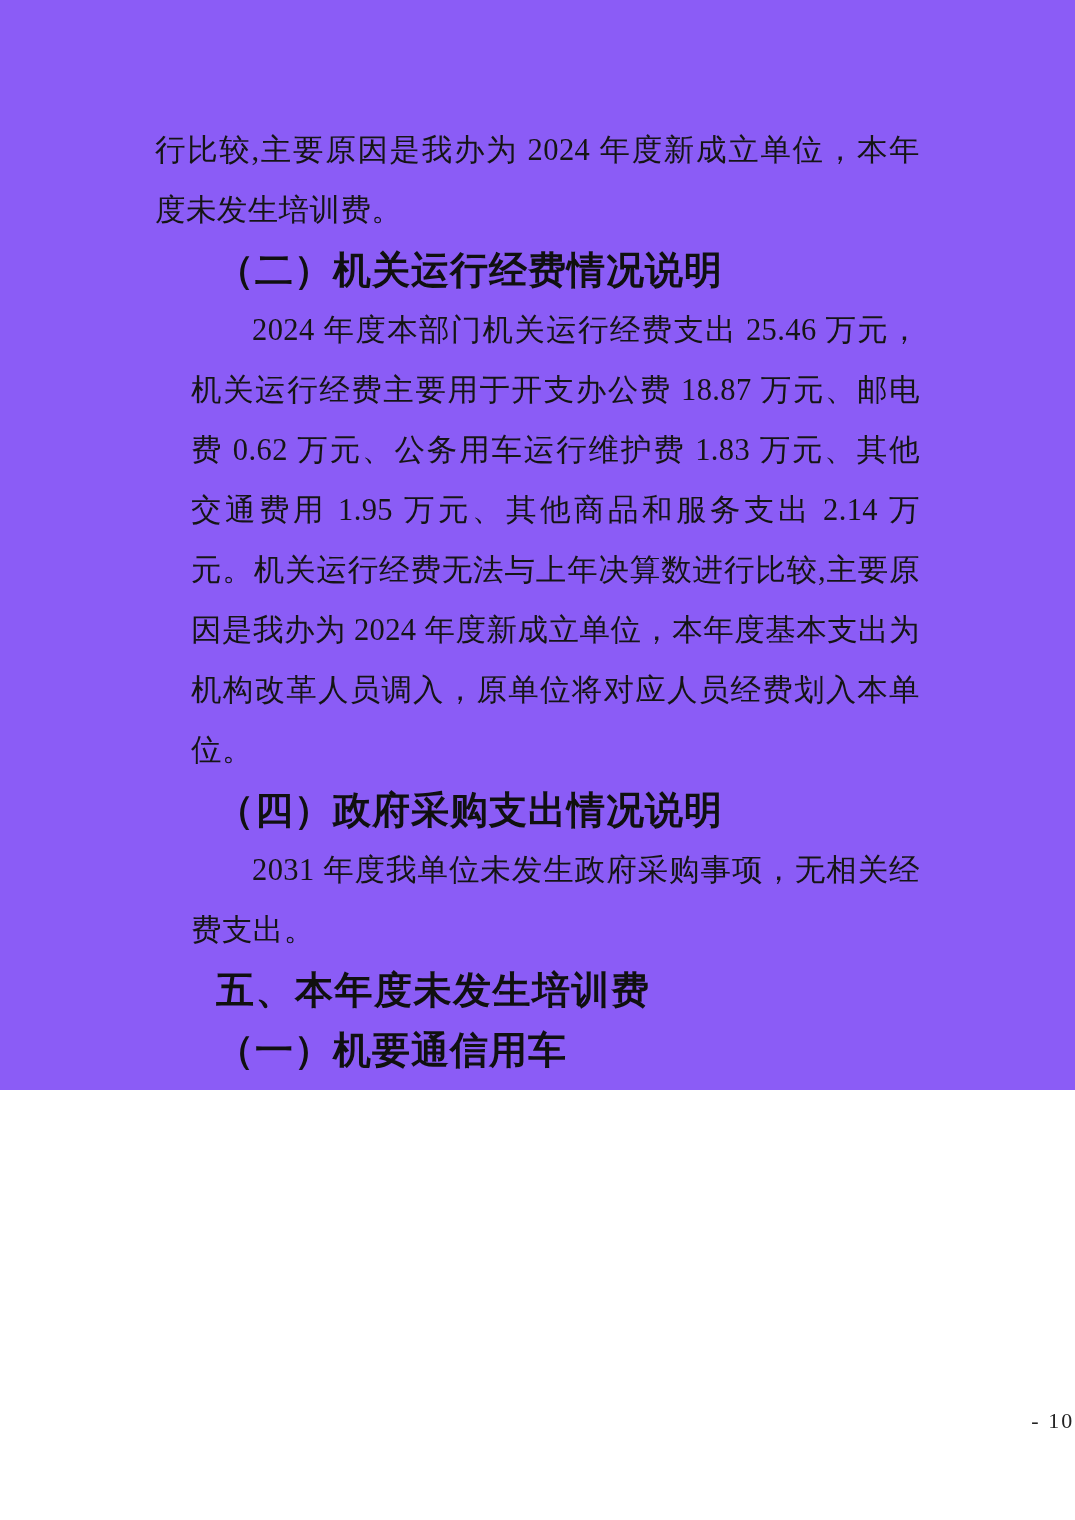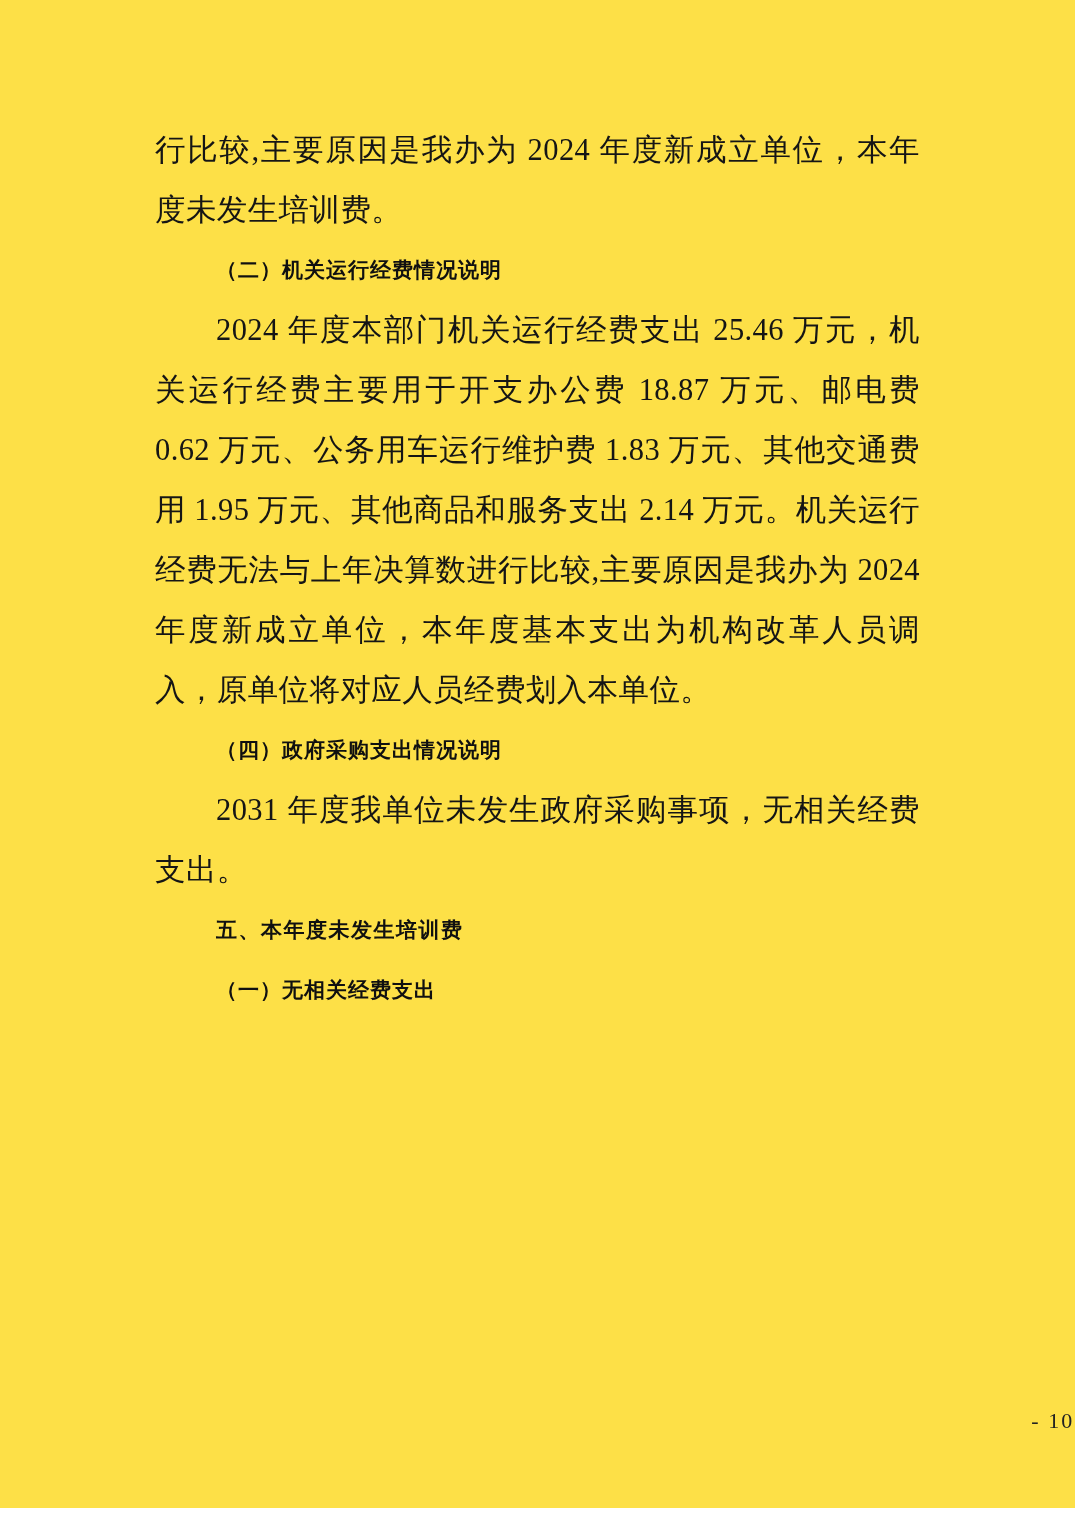--- a/index.html
+++ b/index.html
@@ -12,43 +12,44 @@
     height: 1520px;
     font-family: "Liberation Serif", "DejaVu Serif", serif;
     color: #1a1a1a;
     position: relative;
     overflow: hidden;
   }
   .page {
     position: absolute;
     left: 0; top: 0;
     width: 1075px;
-    height: 1508px;
-    background: #fde047;
+    height: 1090px;
+    background: #8b5cf6;
   }
   .content {
     position: absolute;
     left: 155px;
     top: 120px;
     width: 765px;
   }
   .para {
     font-size: 30.5px;
     line-height: 60px;
     letter-spacing: 0.4px;
     text-align: justify;
     text-justify: inter-ideograph;
     margin: 0 0 0 0;
     color: #151515;
   }
   .para.indent {
     text-indent: 61px;
+    margin-left: 36px;
   }
   .heading {
-    font-size: 21px;
+    font-size: 38px;
     line-height: 60px;
     font-weight: bold;
     font-family: "DejaVu Serif", "Liberation Serif", serif;
     text-indent: 61px;
     margin: 0;
     letter-spacing: 1px;
     color: #101010;
   }
   .heading.major {
     letter-spacing: 1.5px;
@@ -78,18 +79,18 @@
     <p class="para indent">2024 年度本部门机关运行经费支出 25.46 万元，机关运行经费主要用于开支办公费 18.87 万元、邮电费 0.62 万元、公务用车运行维护费 1.83 万元、其他交通费用 1.95 万元、其他商品和服务支出 2.14 万元。机关运行经费无法与上年决算数进行比较,主要原因是我办为 2024 年度新成立单位，本年度基本支出为机构改革人员调入，原单位将对应人员经费划入本单位。</p>
 
 
 
     <h3 class="heading">（四）政府采购支出情况说明</h3>
 
     <p class="para indent">2031 年度我单位未发生政府采购事项，无相关经费支出。</p>
 
     <h2 class="heading major">五、本年度未发生培训费</h2>
 
-    <h3 class="heading">（一）无相关经费支出</h3>
+    <h3 class="heading">（一）机要通信用车</h3>
 
   </div>
 
   <div class="footer">- 10 -</div>
 </div>
 
 </body></html>

